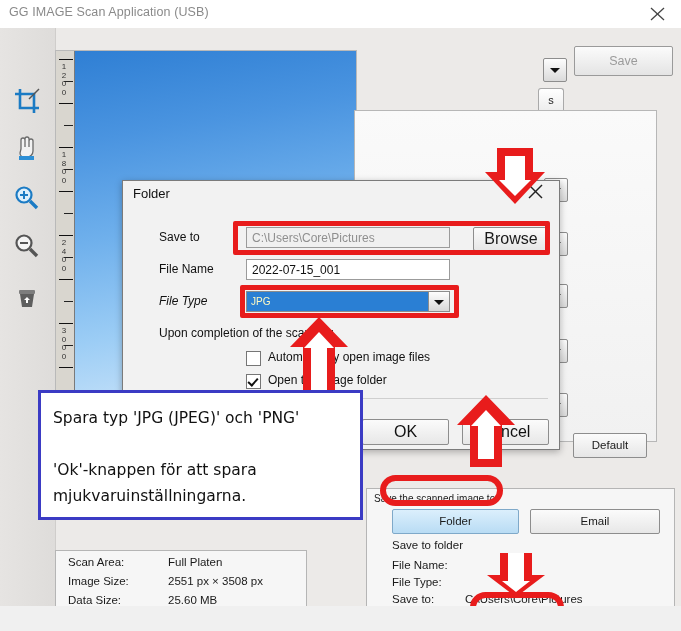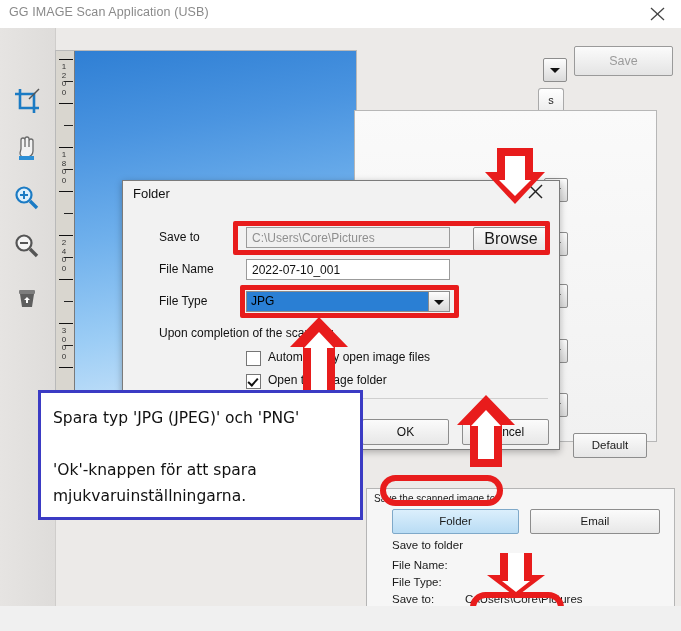--- a/index.html
+++ b/index.html
@@ -157,21 +157,21 @@
     font-size:12px;line-height:21px;color:#111;padding-left:5px;
     box-sizing:border-box;
   }
   .dlg-input.disabled{background:#f0f0f0;color:#8f8f8f;}
   .dlg-combo{
     position:absolute;left:128px;top:291px;width:204px;height:21px;
     border:1px solid #8c8c8c;background:#fff;box-sizing:border-box;
   }
   .combo-val{
     position:absolute;left:0;top:0;width:182px;height:19px;
-    background:#2a7fd4;color:#000000;font-size:12px;line-height:19px;padding-left:4px;
+    background:#2a7fd4;color:#fef9c3;font-size:10px;line-height:19px;padding-left:4px;
     box-sizing:border-box;
   }
   .combo-arrow{
     position:absolute;right:0;top:0;width:20px;height:19px;
     background:linear-gradient(to bottom,#fdfdfd,#d8d8d8);
     border-left:1px solid #8c8c8c;
   }
   .combo-arrow:after{
     content:"";position:absolute;left:5px;top:8px;
     border-left:5px solid transparent;border-right:5px solid transparent;
@@ -182,21 +182,21 @@
   }
   .chk.checked:after{
     content:"";position:absolute;left:3px;top:1px;width:4px;height:8px;
     border:solid #111;border-width:0 2px 2px 0;transform:rotate(42deg);
   }
   .dlg-sep{position:absolute;left:10px;top:398px;width:416px;height:1px;background:#cfcfcf;}
   .dlg-btn{
     position:absolute;top:419px;width:85px;height:24px;
     background:linear-gradient(to bottom,#fbfbfb,#e7e7e7);
     border:1px solid #8d8d8d;border-radius:2px;
-    font-size:12px;text-align:center;line-height:24px;color:#111;
+    font-size:16px;text-align:center;line-height:24px;color:#111;
   }
 
   
   .anno{
     position:absolute;background:#fff;border:3px solid #3b3bc4;
     box-sizing:border-box;
   }
   .anno .txt{
     position:absolute;color:#111;font-family:"DejaVu Sans",sans-serif;
   }
@@ -297,20 +297,28 @@
         <div class="colormode">Color Mode</div>
         <div class="ddbtn" style="left:189px;top:67px;"></div>
         <div class="ddbtn" style="left:189px;top:121px;"></div>
         <div class="ddbtn" style="left:189px;top:173px;"></div>
         <div class="ddbtn" style="left:189px;top:228px;"></div>
         <div class="ddbtn" style="left:189px;top:282px;"></div>
       </div>
       <div class="defaultbtn">Default</div>
     </div>
 
+    <div class="infobox">
+      <div class="infolabel" style="left:12px;top:5px">Scan Area:</div>
+      <div class="infoval" style="left:112px;top:5px">Full Platen</div>
+      <div class="infolabel" style="left:12px;top:24px">Image Size:</div>
+      <div class="infoval" style="left:112px;top:24px">2551 px × 3508 px</div>
+      <div class="infolabel" style="left:12px;top:43px">Data Size:</div>
+      <div class="infoval" style="left:112px;top:43px">25.60 MB</div>
+    </div>
 
     <div class="btm-btn" style="left:63px;top:595px;width:85px;">
       <span>Help (F1)</span>
     </div>
     <div class="btm-btn" style="left:155px;top:595px;width:85px;">
       <span>About</span>
     </div>
     <div class="btm-btn" style="left:247px;top:595px;width:85px;">
       <span>Port</span>
     </div>
@@ -348,23 +356,23 @@
       </svg>
     </div>
 
     <div class="dlg-label" style="left:159px;top:230px;">Save to</div>
     <div class="dlg-input disabled" style="left:246px;top:227px;width:204px;">C:\Users\Core\Pictures</div>
     <div class="btm-btn" style="left:473px;top:227px;width:74px;height:22px;line-height:22px;font-size:16px;">
       <span>Browse</span>
     </div>
 
     <div class="dlg-label" style="left:159px;top:262px;">File Name</div>
-    <div class="dlg-input" style="left:246px;top:259px;width:204px;">2022-07-10_001</div>
-
-    <div class="dlg-label" style="left:159px;top:294px;">File Type</div>
+    <div class="dlg-input" style="left:246px;top:259px;width:204px;">2022-07-15_001</div>
+
+    <div class="dlg-label" style="left:159px;top:294px;font-style:italic;">File Type</div>
     <div class="dlg-combo" style="left:246px;top:291px;width:204px;">
       <div class="combo-val">JPG</div>
       <div class="combo-arrow"></div>
     </div>
 
     <div class="dlg-label" style="left:159px;top:326px;">Upon completion of the scanning</div>
 
     <div class="chk" style="left:246px;top:351px;"></div>
     <div class="dlg-label" style="left:268px;top:350px;">Automatically open image files</div>
 

